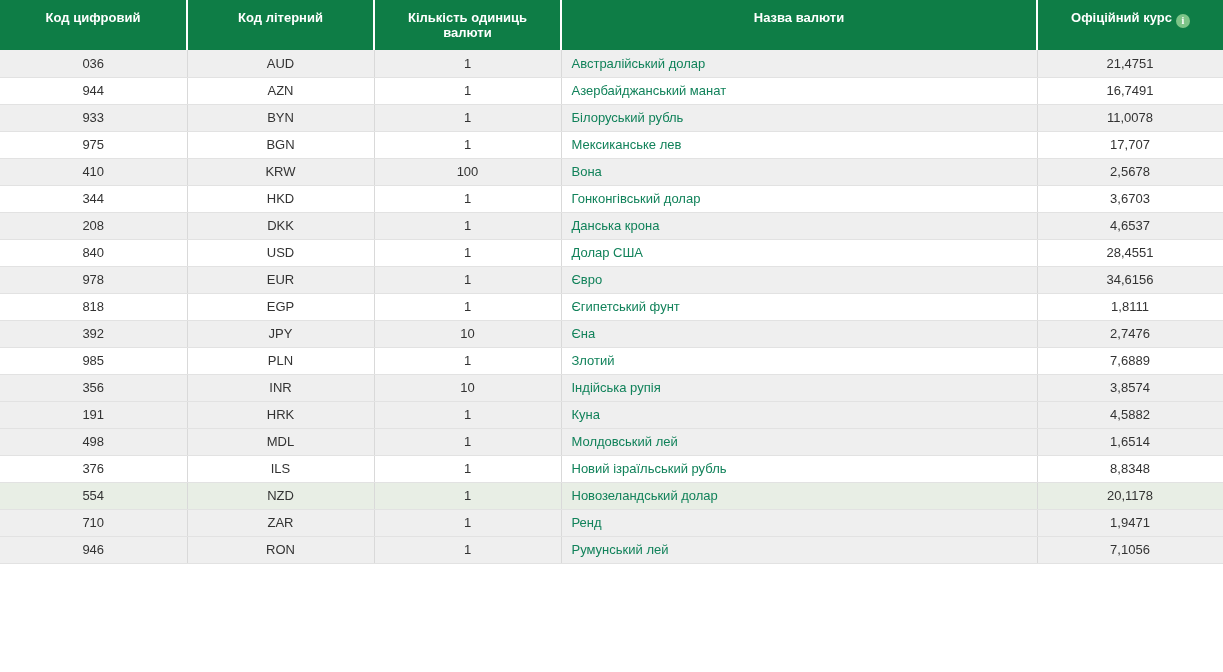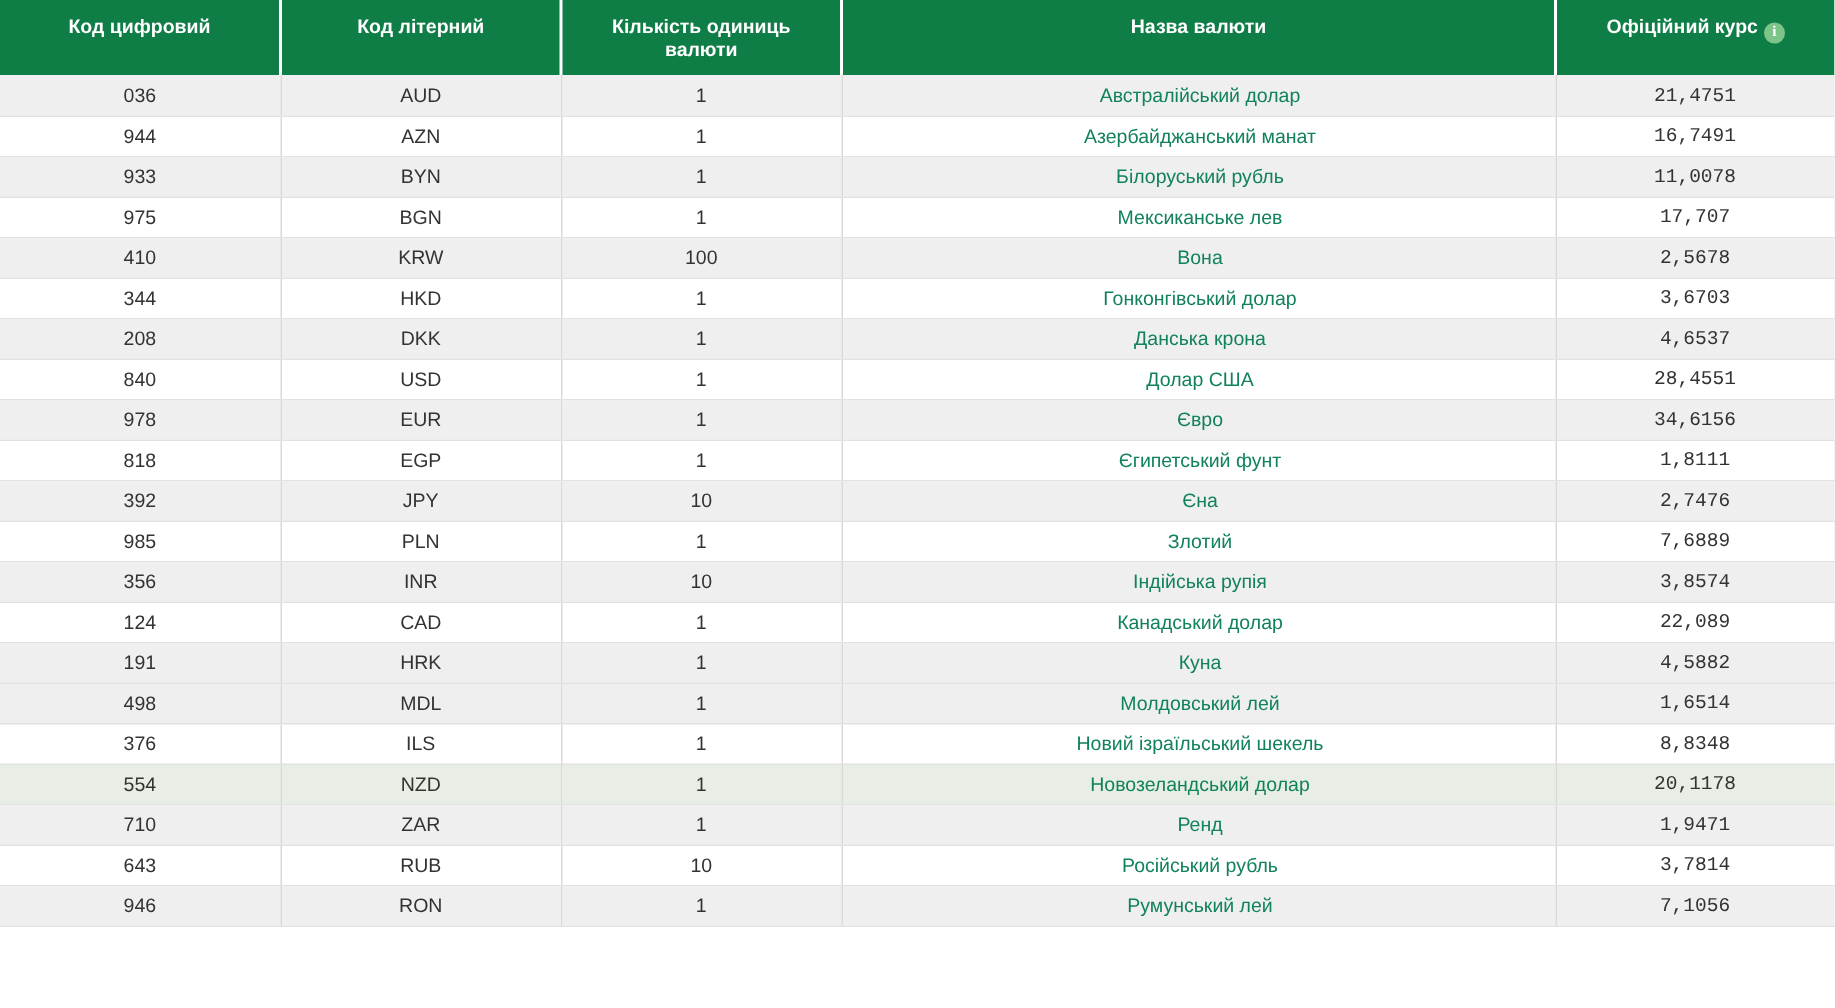--- a/index.html
+++ b/index.html
@@ -40,22 +40,22 @@
     font-size: 13px;
     color: #333333;
     text-align: center;
     vertical-align: middle;
     border-right: 1px solid #d9d9d9;
     border-bottom: 1px solid #e2e2e2;
     padding: 0 8px;
     white-space: nowrap;
     overflow: hidden;
   }
-  tbody td:last-child { border-right: 1px solid #d9d9d9; font-family: Liberation Mono, monospace; }
-  tbody td.name-cell { text-align: center; padding-left: 10px; }
+  tbody td:last-child { border-right: 1px solid #d9d9d9; }
+  tbody td.name-cell { text-align: left; padding-left: 10px; }
 
   tbody tr.odd  { background: #efefef; padding-left: 48px; }
   tbody tr.even { background: #ffffff; }
   tbody tr.highlighted { background: #e8eee5; }
 
   a.currency-link {
     color: #11825a;
     text-decoration: none;
     cursor: pointer;
   }
@@ -209,29 +209,20 @@
   </tr>
         <tr class="odd">
     <td>356</td>
     <td>INR</td>
     <td>10</td>
     <td class="name-cell">
       <a class="currency-link">Індійська рупія</a>
     </td>
     <td>3,8574</td>
   </tr>
-        <tr class="even">
-    <td>124</td>
-    <td>CAD</td>
-    <td>1</td>
-    <td class="name-cell">
-      <a class="currency-link">Канадський долар</a>
-    </td>
-    <td>22,089</td>
-  </tr>
         <tr class="odd">
     <td>191</td>
     <td>HRK</td>
     <td>1</td>
     <td class="name-cell">
       <a class="currency-link">Куна</a>
     </td>
     <td>4,5882</td>
   </tr>
         <tr class="odd">
@@ -241,21 +232,21 @@
     <td class="name-cell">
       <a class="currency-link">Молдовський лей</a>
     </td>
     <td>1,6514</td>
   </tr>
         <tr class="even">
     <td>376</td>
     <td>ILS</td>
     <td>1</td>
     <td class="name-cell">
-      <a class="currency-link">Новий ізраїльський шекель</a>
+      <a class="currency-link">Новий ізраїльський рубль</a>
     </td>
     <td>8,8348</td>
   </tr>
         <tr class="odd highlighted">
     <td>554</td>
     <td>NZD</td>
     <td>1</td>
     <td class="name-cell">
       <a class="currency-link">Новозеландський долар</a>
     </td>
@@ -263,29 +254,20 @@
   </tr>
         <tr class="odd">
     <td>710</td>
     <td>ZAR</td>
     <td>1</td>
     <td class="name-cell">
       <a class="currency-link">Ренд</a>
     </td>
     <td>1,9471</td>
   </tr>
-        <tr class="even">
-    <td>643</td>
-    <td>RUB</td>
-    <td>10</td>
-    <td class="name-cell">
-      <a class="currency-link">Російський рубль</a>
-    </td>
-    <td>3,7814</td>
-  </tr>
         <tr class="odd">
     <td>946</td>
     <td>RON</td>
     <td>1</td>
     <td class="name-cell">
       <a class="currency-link">Румунський лей</a>
     </td>
     <td>7,1056</td>
   </tr>
       </tbody>

